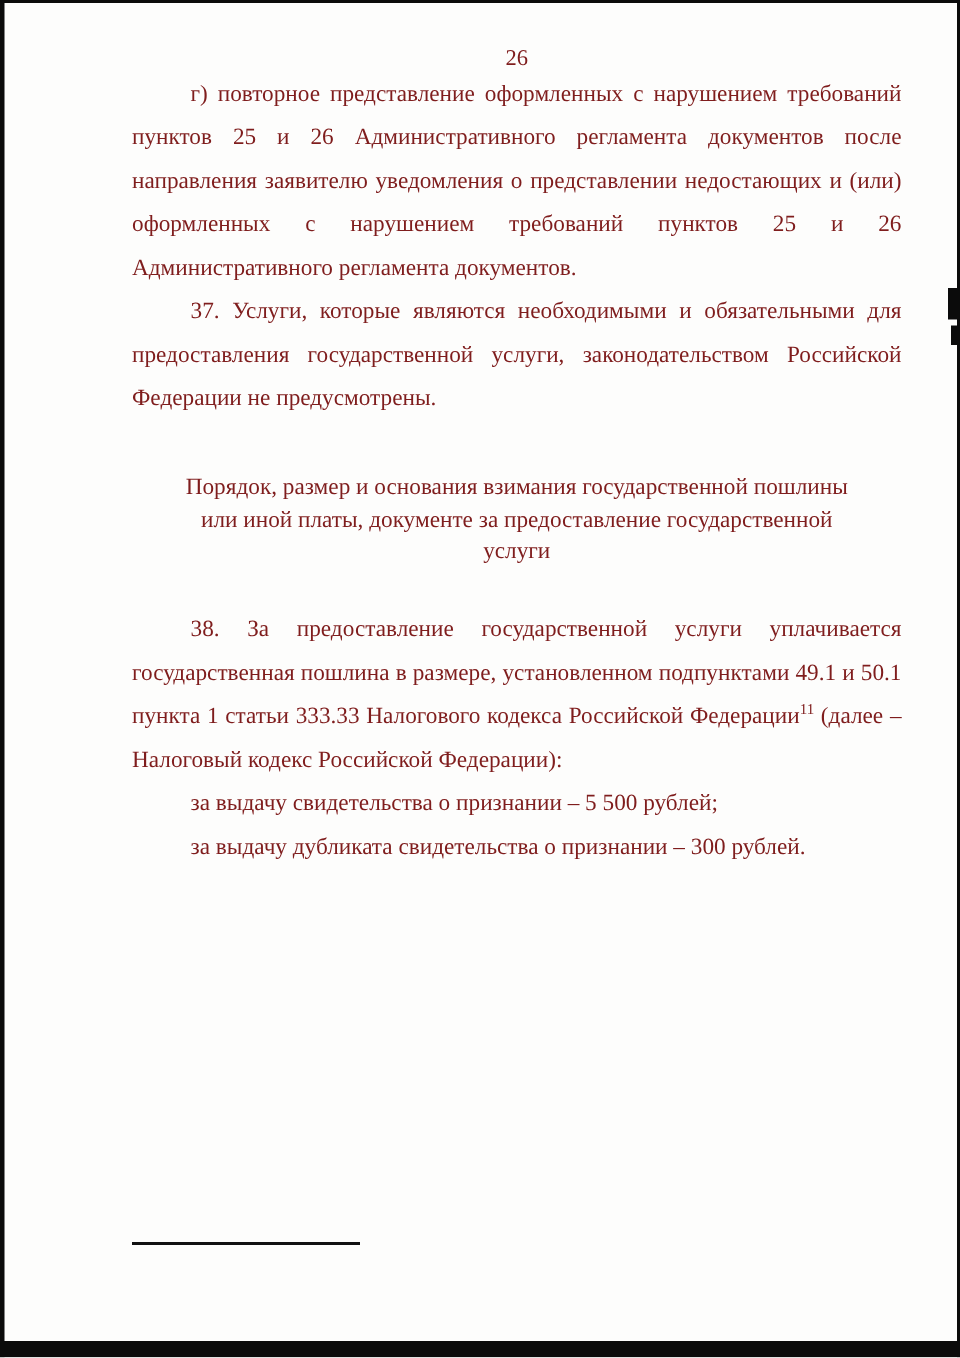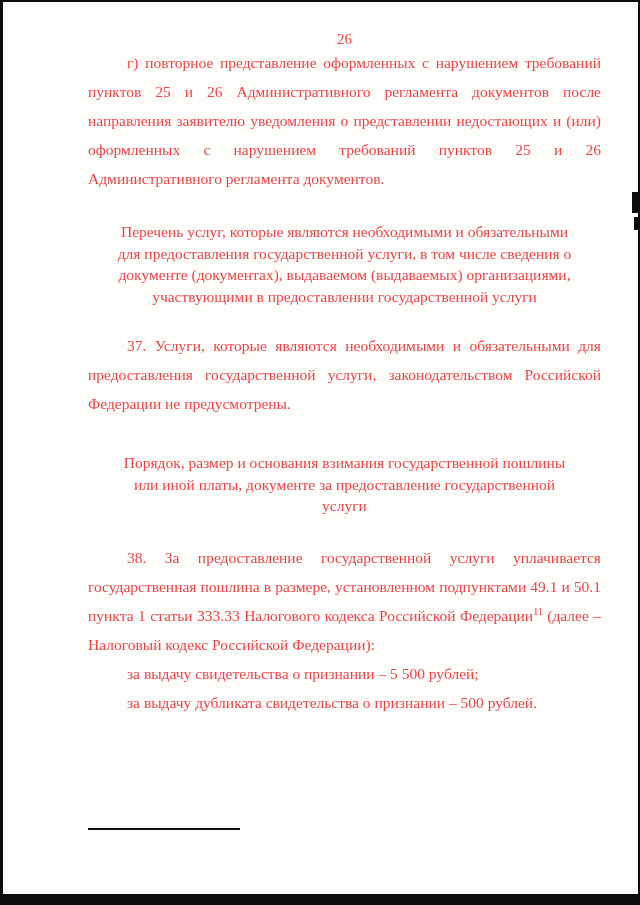--- a/index.html
+++ b/index.html
@@ -4,21 +4,21 @@
 <style>
   * { box-sizing: border-box; }
   html, body { margin: 0; padding: 0; background: #ffffff; }
   .sheet {
     position: relative;
     width: 640px;
     height: 905px;
     background: #fdfdfc;
     overflow: hidden;
     font-family: "Liberation Serif", "DejaVu Serif", serif;
-    color: #ef4444;
+    color: #7f1d1d;
   }
   
   .edge { position: absolute; background: #0b0b0b; }
   .edge-top    { top: 0; left: 0; width: 100%; height: 2px; }
   .edge-left   { top: 0; left: 0; width: 3px; height: 100%; }
   .edge-right  { top: 0; right: 0; width: 2px; height: 100%; }
   .edge-bottom { bottom: 0; left: 0; width: 100%; height: 11px; }
   .mark { position: absolute; background: #0b0b0b; }
   .mark-1 { right: 0; top: 192px; width: 8px; height: 21px; }
   .mark-2 { right: 0; top: 217px; width: 6px; height: 13px; }
@@ -91,31 +91,30 @@
   <div class="mark mark-1"></div>
   <div class="mark mark-2"></div>
 
   <div class="content">
 
     <div class="page-number">26</div>
 
 
     <p class="body indent">г) повторное представление оформленных с нарушением требований пунктов 25 и 26 Административного регламента документов после направления заявителю уведомления о представлении недостающих и (или) оформленных с нарушением требований пунктов 25 и 26 Административного регламента документов.</p>
 
-    <h2 class="heading">Перечень услуг, которые являются необходимыми и обязательными для предоставления государственной услуги, в том числе сведения о документе (документах), выдаваемом (выдаваемых) организациями, участвующими в предоставлении государственной услуги</h2>
 
     <p class="body indent">37. Услуги, которые являются необходимыми и обязательными для предоставления государственной услуги, законодательством Российской Федерации не предусмотрены.</p>
 
     <h2 class="heading fee">Порядок, размер и основания взимания государственной пошлины или иной платы, документе за предоставление государственной услуги</h2>
 
     <p class="body indent"><span>38. За предоставление государственной услуги уплачивается государственная пошлина в размере, установленном подпунктами 49.1 и 50.1 пункта 1 статьи 333.33 Налогового кодекса Российской Федерации</span><sup class="ref">11</sup><span> (далее – Налоговый кодекс Российской Федерации):</span></p>
 
     <p class="body indent noj">за выдачу свидетельства о признании – 5 500 рублей;</p>
 
-    <p class="body indent noj">за выдачу дубликата свидетельства о признании – 500 рублей.</p>
+    <p class="body indent noj">за выдачу дубликата свидетельства о признании – 300 рублей.</p>
 
   </div>
 
   <div class="footnote">
     <div class="fn-rule"></div>
   </div>
 
 </div>
 
 </body></html>

